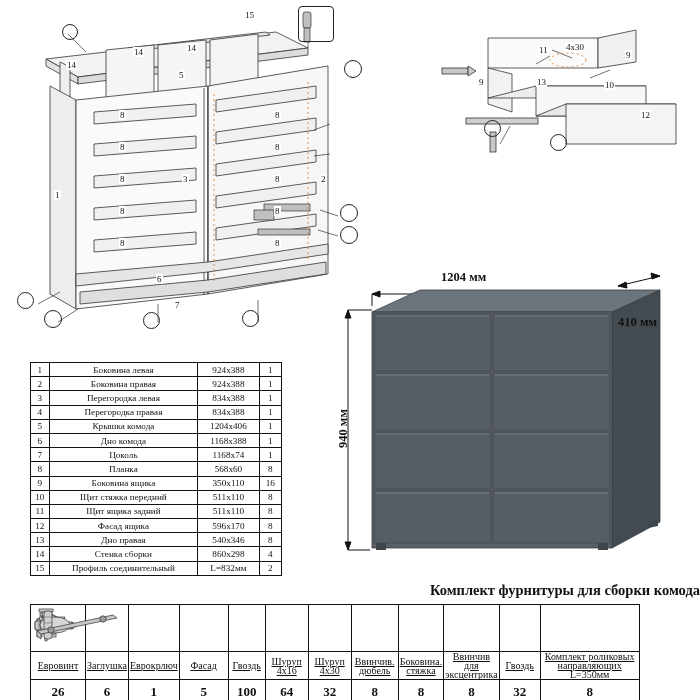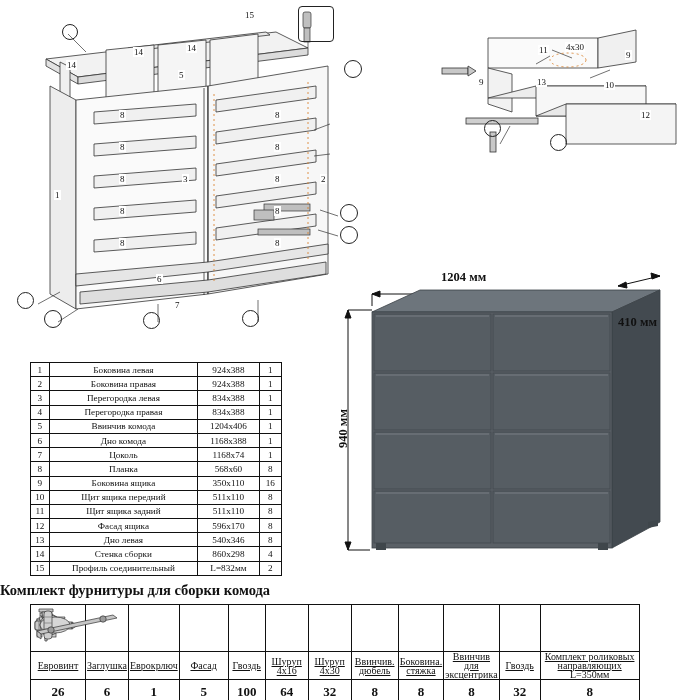--- a/index.html
+++ b/index.html
@@ -48,21 +48,21 @@
   .parts-table td.c0{width:14px;text-align:center;}
   .parts-table td.c1{width:150px;text-align:center;}
   .parts-table td.c2{width:58px;text-align:center;}
   .parts-table td.c3{width:18px;text-align:center;}
 
   
   .fit-title{
     position:absolute;
     left:0;right:0;
     top:582px;
-    text-align:left;
+    text-align:right;
     font-size:14.5px;
     font-weight:bold;
     font-family:"Liberation Serif", serif;
   }
   .fit-table{
     position:absolute;
     left:30px;top:604px;
     border-collapse:collapse;
     font-family:"Liberation Serif", serif;
   }
@@ -262,21 +262,21 @@
           <td class="c3">1</td>
         </tr>
       <tr>
           <td class="c0">4</td>
           <td class="c1">Перегородка правая</td>
           <td class="c2">834х388</td>
           <td class="c3">1</td>
         </tr>
       <tr>
           <td class="c0">5</td>
-          <td class="c1">Ввинчив комода</td>
+          <td class="c1">Крышка комода</td>
           <td class="c2">1204х406</td>
           <td class="c3">1</td>
         </tr>
       <tr>
           <td class="c0">6</td>
           <td class="c1">Дно комода</td>
           <td class="c2">1168х388</td>
           <td class="c3">1</td>
         </tr>
       <tr>
@@ -292,39 +292,39 @@
           <td class="c3">8</td>
         </tr>
       <tr>
           <td class="c0">9</td>
           <td class="c1">Боковина ящика</td>
           <td class="c2">350х110</td>
           <td class="c3">16</td>
         </tr>
       <tr>
           <td class="c0">10</td>
-          <td class="c1">Щит ящика передний</td>
+          <td class="c1">Щит стяжка передний</td>
           <td class="c2">511х110</td>
           <td class="c3">8</td>
         </tr>
       <tr>
           <td class="c0">11</td>
           <td class="c1">Щит ящика задний</td>
           <td class="c2">511х110</td>
           <td class="c3">8</td>
         </tr>
       <tr>
           <td class="c0">12</td>
           <td class="c1">Фасад ящика</td>
           <td class="c2">596х170</td>
           <td class="c3">8</td>
         </tr>
       <tr>
           <td class="c0">13</td>
-          <td class="c1">Дно левая</td>
+          <td class="c1">Дно правая</td>
           <td class="c2">540х346</td>
           <td class="c3">8</td>
         </tr>
       <tr>
           <td class="c0">14</td>
           <td class="c1">Стенка сборки</td>
           <td class="c2">860х298</td>
           <td class="c3">4</td>
         </tr>
       <tr>

